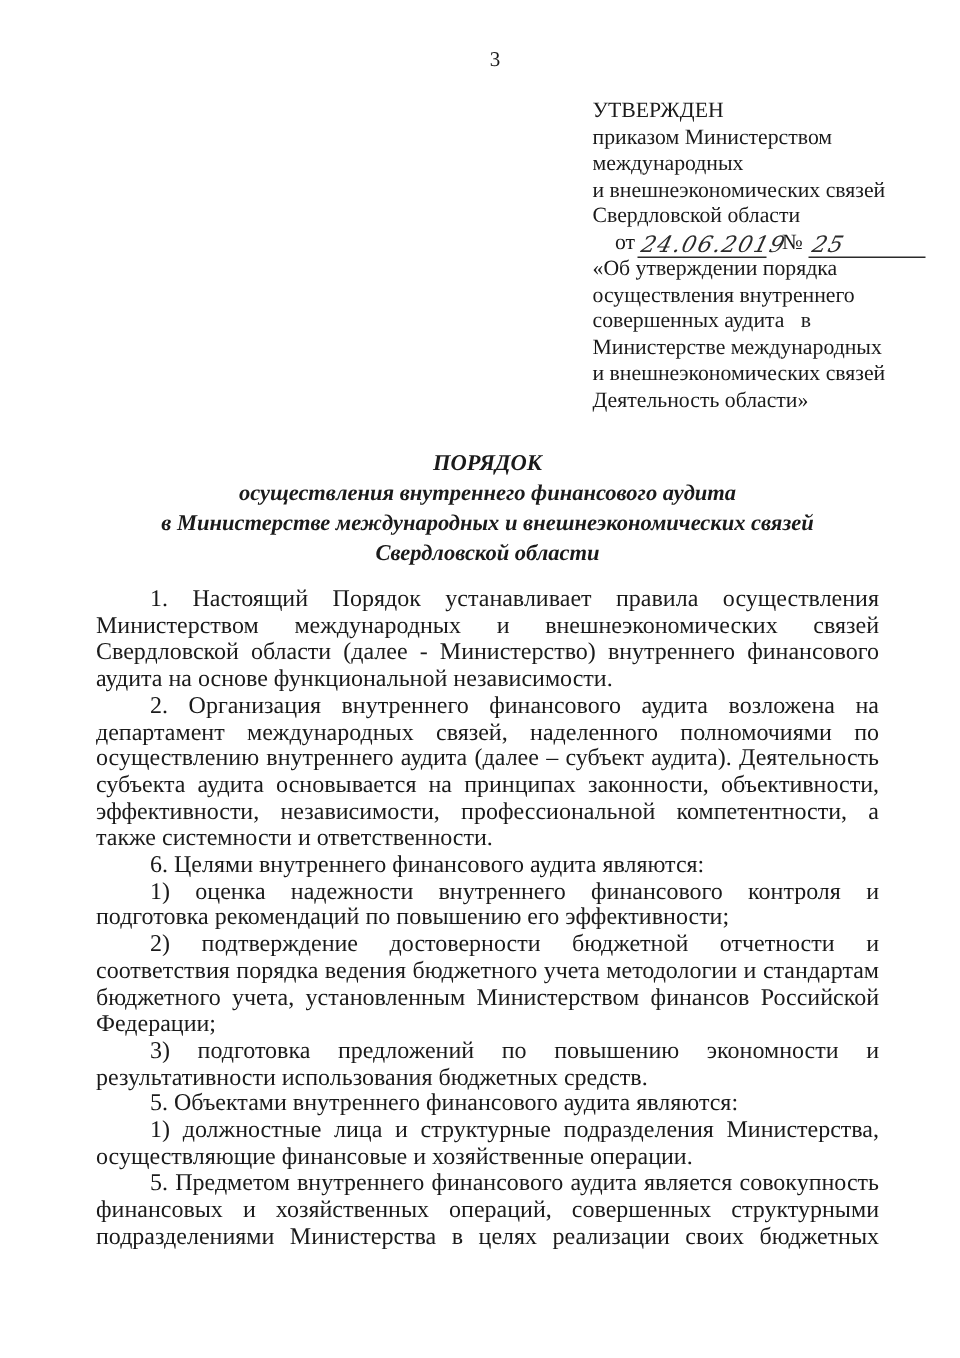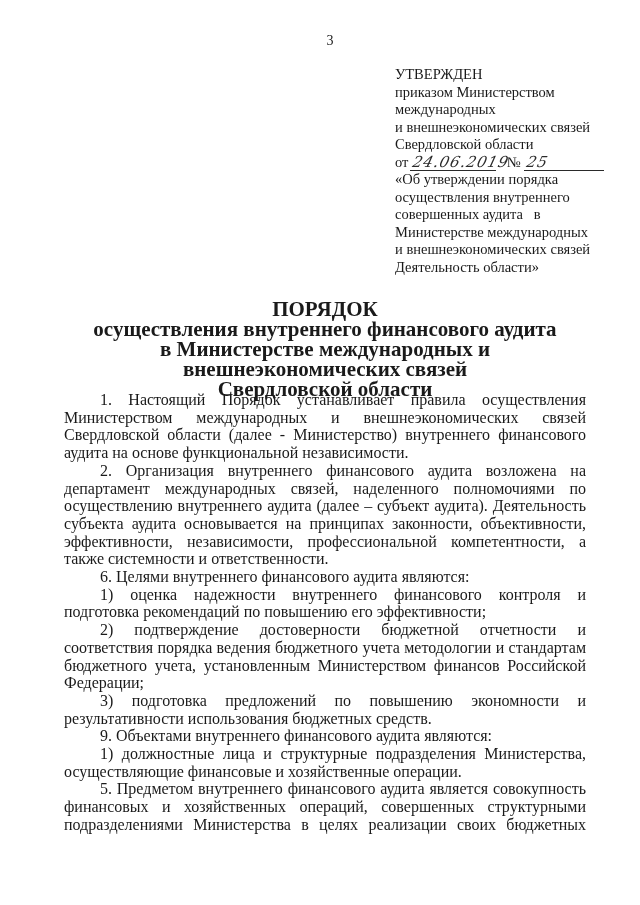--- a/index.html
+++ b/index.html
@@ -28,22 +28,22 @@
     position: absolute;
     left: 395px;
     top: 66px;
     width: 222px;
     font-size: 14.5px;
     line-height: 17.5px;
   }
   .a-line { white-space: pre; }
   .date-line {
     display: flex;
-    align-items: flex-end;
     height: 17.5px;
+    margin-left: 15px;
   }
   .date-prefix { margin-right: 2px; }
   .no-sign { margin-right: 4px; }
   .hw-slot {
     border-bottom: 1.3px solid #2a2a2a;
     height: 17px;
     overflow: visible;
   }
   .date-slot { width: 86px; margin-right: 10px; }
   .num-slot  { width: 80px; }
@@ -57,22 +57,23 @@
     padding-left: 3px;
     color: #2b2b2b;
   }
   .doc-title {
     position: absolute;
     top: 299px;
     left: 64px;
     width: 522px;
     text-align: center;
     font-weight: bold;
-    font-size: 21px;
+    font-size: 15px;
     line-height: 20px;
+    font-style: italic;
   }
   .body-text {
     position: absolute;
     top: 391px;
     left: 64px;
     width: 522px;
     font-size: 16px;
     line-height: 17.7px;
     text-align: justify;
   }
@@ -120,18 +121,18 @@
     <div>Свердловской области</div>
   </div>
 
   <div class="body-text">
     <p>1. Настоящий Порядок устанавливает правила осуществления Министерством международных и внешнеэкономических связей Свердловской области (далее - Министерство) внутреннего финансового аудита на основе функциональной независимости.</p>
     <p>2. Организация внутреннего финансового аудита возложена на департамент международных связей, наделенного полномочиями по осуществлению внутреннего аудита (далее – субъект аудита). Деятельность субъекта аудита основывается на принципах законности, объективности, эффективности, независимости, профессиональной компетентности, а также системности и ответственности.</p>
     <p>6. Целями внутреннего финансового аудита являются:</p>
     <p>1) оценка надежности внутреннего финансового контроля и подготовка рекомендаций по повышению его эффективности;</p>
     <p>2) подтверждение достоверности бюджетной отчетности и соответствия порядка ведения бюджетного учета методологии и стандартам бюджетного учета, установленным Министерством финансов Российской Федерации;</p>
     <p>3) подготовка предложений по повышению экономности и результативности использования бюджетных средств.</p>
-    <p>9. Объектами внутреннего финансового аудита являются:</p>
+    <p>5. Объектами внутреннего финансового аудита являются:</p>
     <p>1) должностные лица и структурные подразделения Министерства, осуществляющие финансовые и хозяйственные операции.</p>
     <p class="cut">5. Предметом внутреннего финансового аудита является совокупность финансовых и хозяйственных операций, совершенных структурными подразделениями Министерства в целях реализации своих бюджетных</p>
   </div>
 
 </div>
 
 </body></html>

